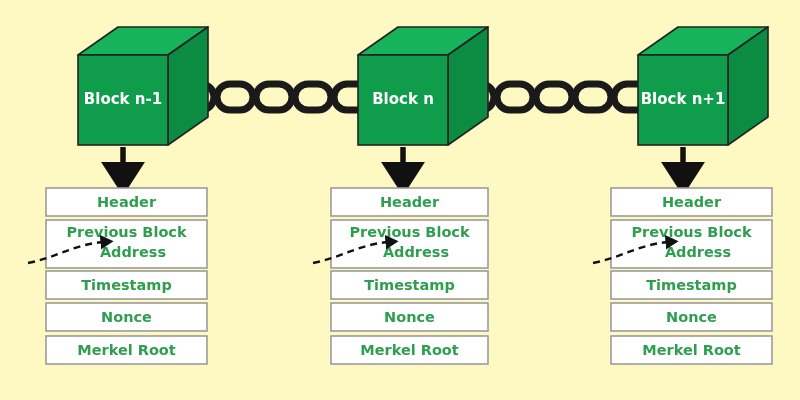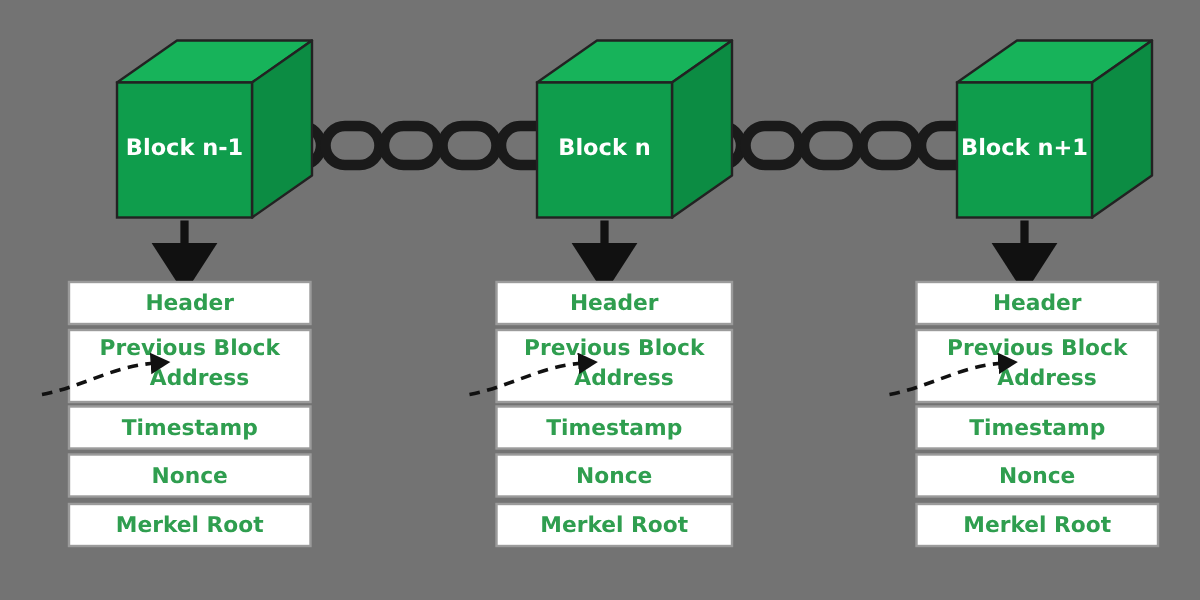--- a/index.html
+++ b/index.html
@@ -8,21 +8,21 @@
     padding: 0;
     background: #ffffff;
   }
   body {
     font-family: "DejaVu Sans", "Liberation Sans", sans-serif;
   }
   #canvas {
     position: relative;
     width: 800px;
     height: 400px;
-    background: #737373;
+    background: #fef9c3;
     overflow: hidden;
   }
   #diagram-svg {
     position: absolute;
     left: 0;
     top: 0;
     width: 800px;
     height: 400px;
     display: block;
   }

